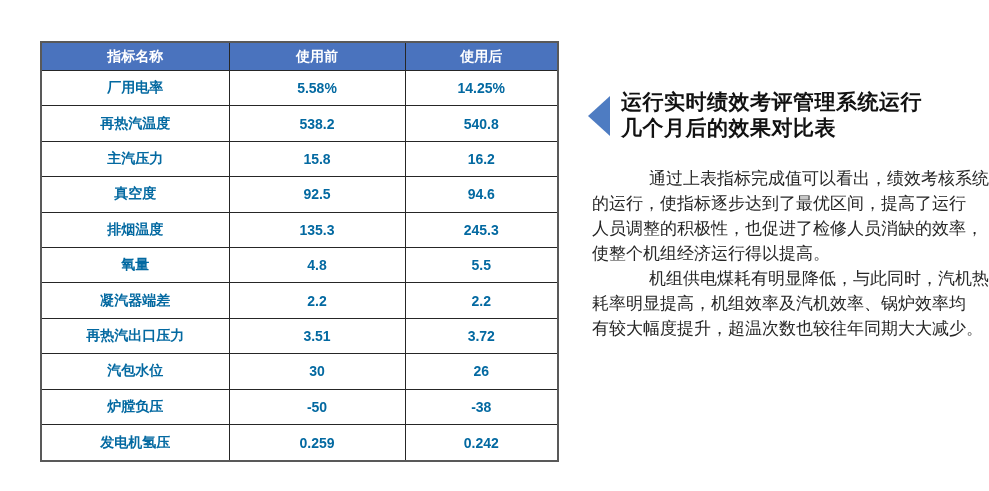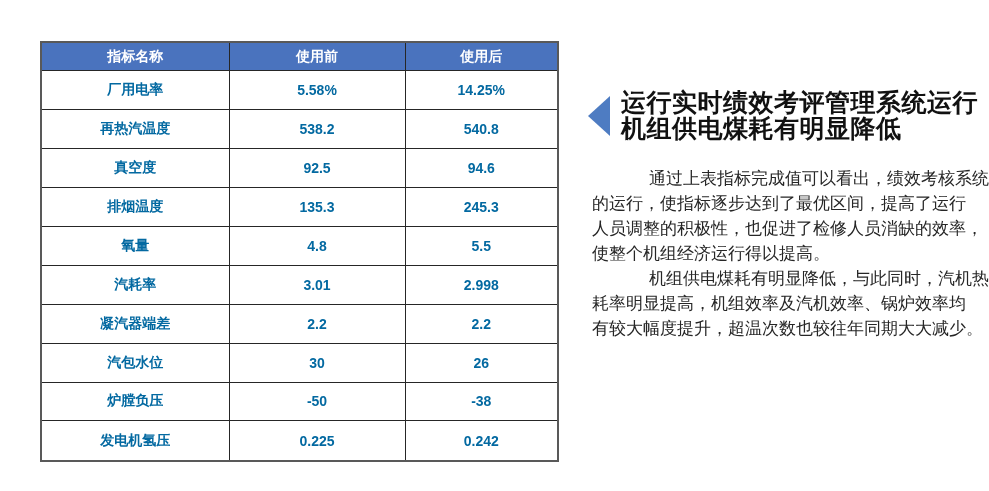--- a/index.html
+++ b/index.html
@@ -32,21 +32,21 @@
   
   .title-marker {
     position:absolute; left:588px; top:92px;
     width:0; height:0;
     border-top:20px solid transparent;
     border-bottom:20px solid transparent;
     border-right:22px solid #4E7CC2;
   }
   .title-block {
     position:absolute; left:621px; top:85px;
-    font-size:25px; font-weight:700; line-height:26px;
+    font-size:21px; font-weight:700; line-height:26px;
     color:#111111; letter-spacing:0.5px; white-space:nowrap;
   }
   .body-text {
     position:absolute; left:592px; top:162px; width:400px;
     font-size:17px; line-height:25px; color:#262626;
   }
   .body-text .line { white-space:nowrap; }
   .body-text .line.indent { padding-left:57px; }
 </style>
 </head>
@@ -72,67 +72,72 @@
           <td>厂用电率</td>
           <td>5.58%</td>
           <td>14.25%</td>
         </tr>
         <tr>
           <td>再热汽温度</td>
           <td>538.2</td>
           <td>540.8</td>
         </tr>
         <tr>
+          <td>主汽压力</td>
+          <td>15.8</td>
+          <td>16.2</td>
+        </tr>
+        <tr>
           <td>真空度</td>
           <td>92.5</td>
           <td>94.6</td>
         </tr>
         <tr>
           <td>排烟温度</td>
           <td>135.3</td>
           <td>245.3</td>
         </tr>
         <tr>
           <td>氧量</td>
           <td>4.8</td>
           <td>5.5</td>
         </tr>
         <tr>
-          <td>汽耗率</td>
-          <td>3.01</td>
-          <td>2.998</td>
-        </tr>
-        <tr>
           <td>凝汽器端差</td>
           <td>2.2</td>
           <td>2.2</td>
+        </tr>
+        <tr>
+          <td>再热汽出口压力</td>
+          <td>3.51</td>
+          <td>3.72</td>
         </tr>
         <tr>
           <td>汽包水位</td>
           <td>30</td>
           <td>26</td>
         </tr>
         <tr>
           <td>炉膛负压</td>
           <td>-50</td>
           <td>-38</td>
         </tr>
         <tr>
           <td>发电机氢压</td>
-          <td>0.225</td>
+          <td>0.259</td>
           <td>0.242</td>
         </tr>
       </tbody>
   </table>
 
   <div class="title-marker"></div>
 
   <div class="title-block">
     <div>运行实时绩效考评管理系统运行</div>
-    <div>机组供电煤耗有明显降低</div>
+    <div>几个月后的效果对比表</div>
   </div>
 
   <div class="body-text">
     <div>
         <div class="line indent">通过上表指标完成值可以看出，绩效考核系统</div>
         <div class="line">的运行，使指标逐步达到了最优区间，提高了运行</div>
         <div class="line">人员调整的积极性，也促进了检修人员消缺的效率，</div>
         <div class="line">使整个机组经济运行得以提高。</div>
       </div>
     <div>

